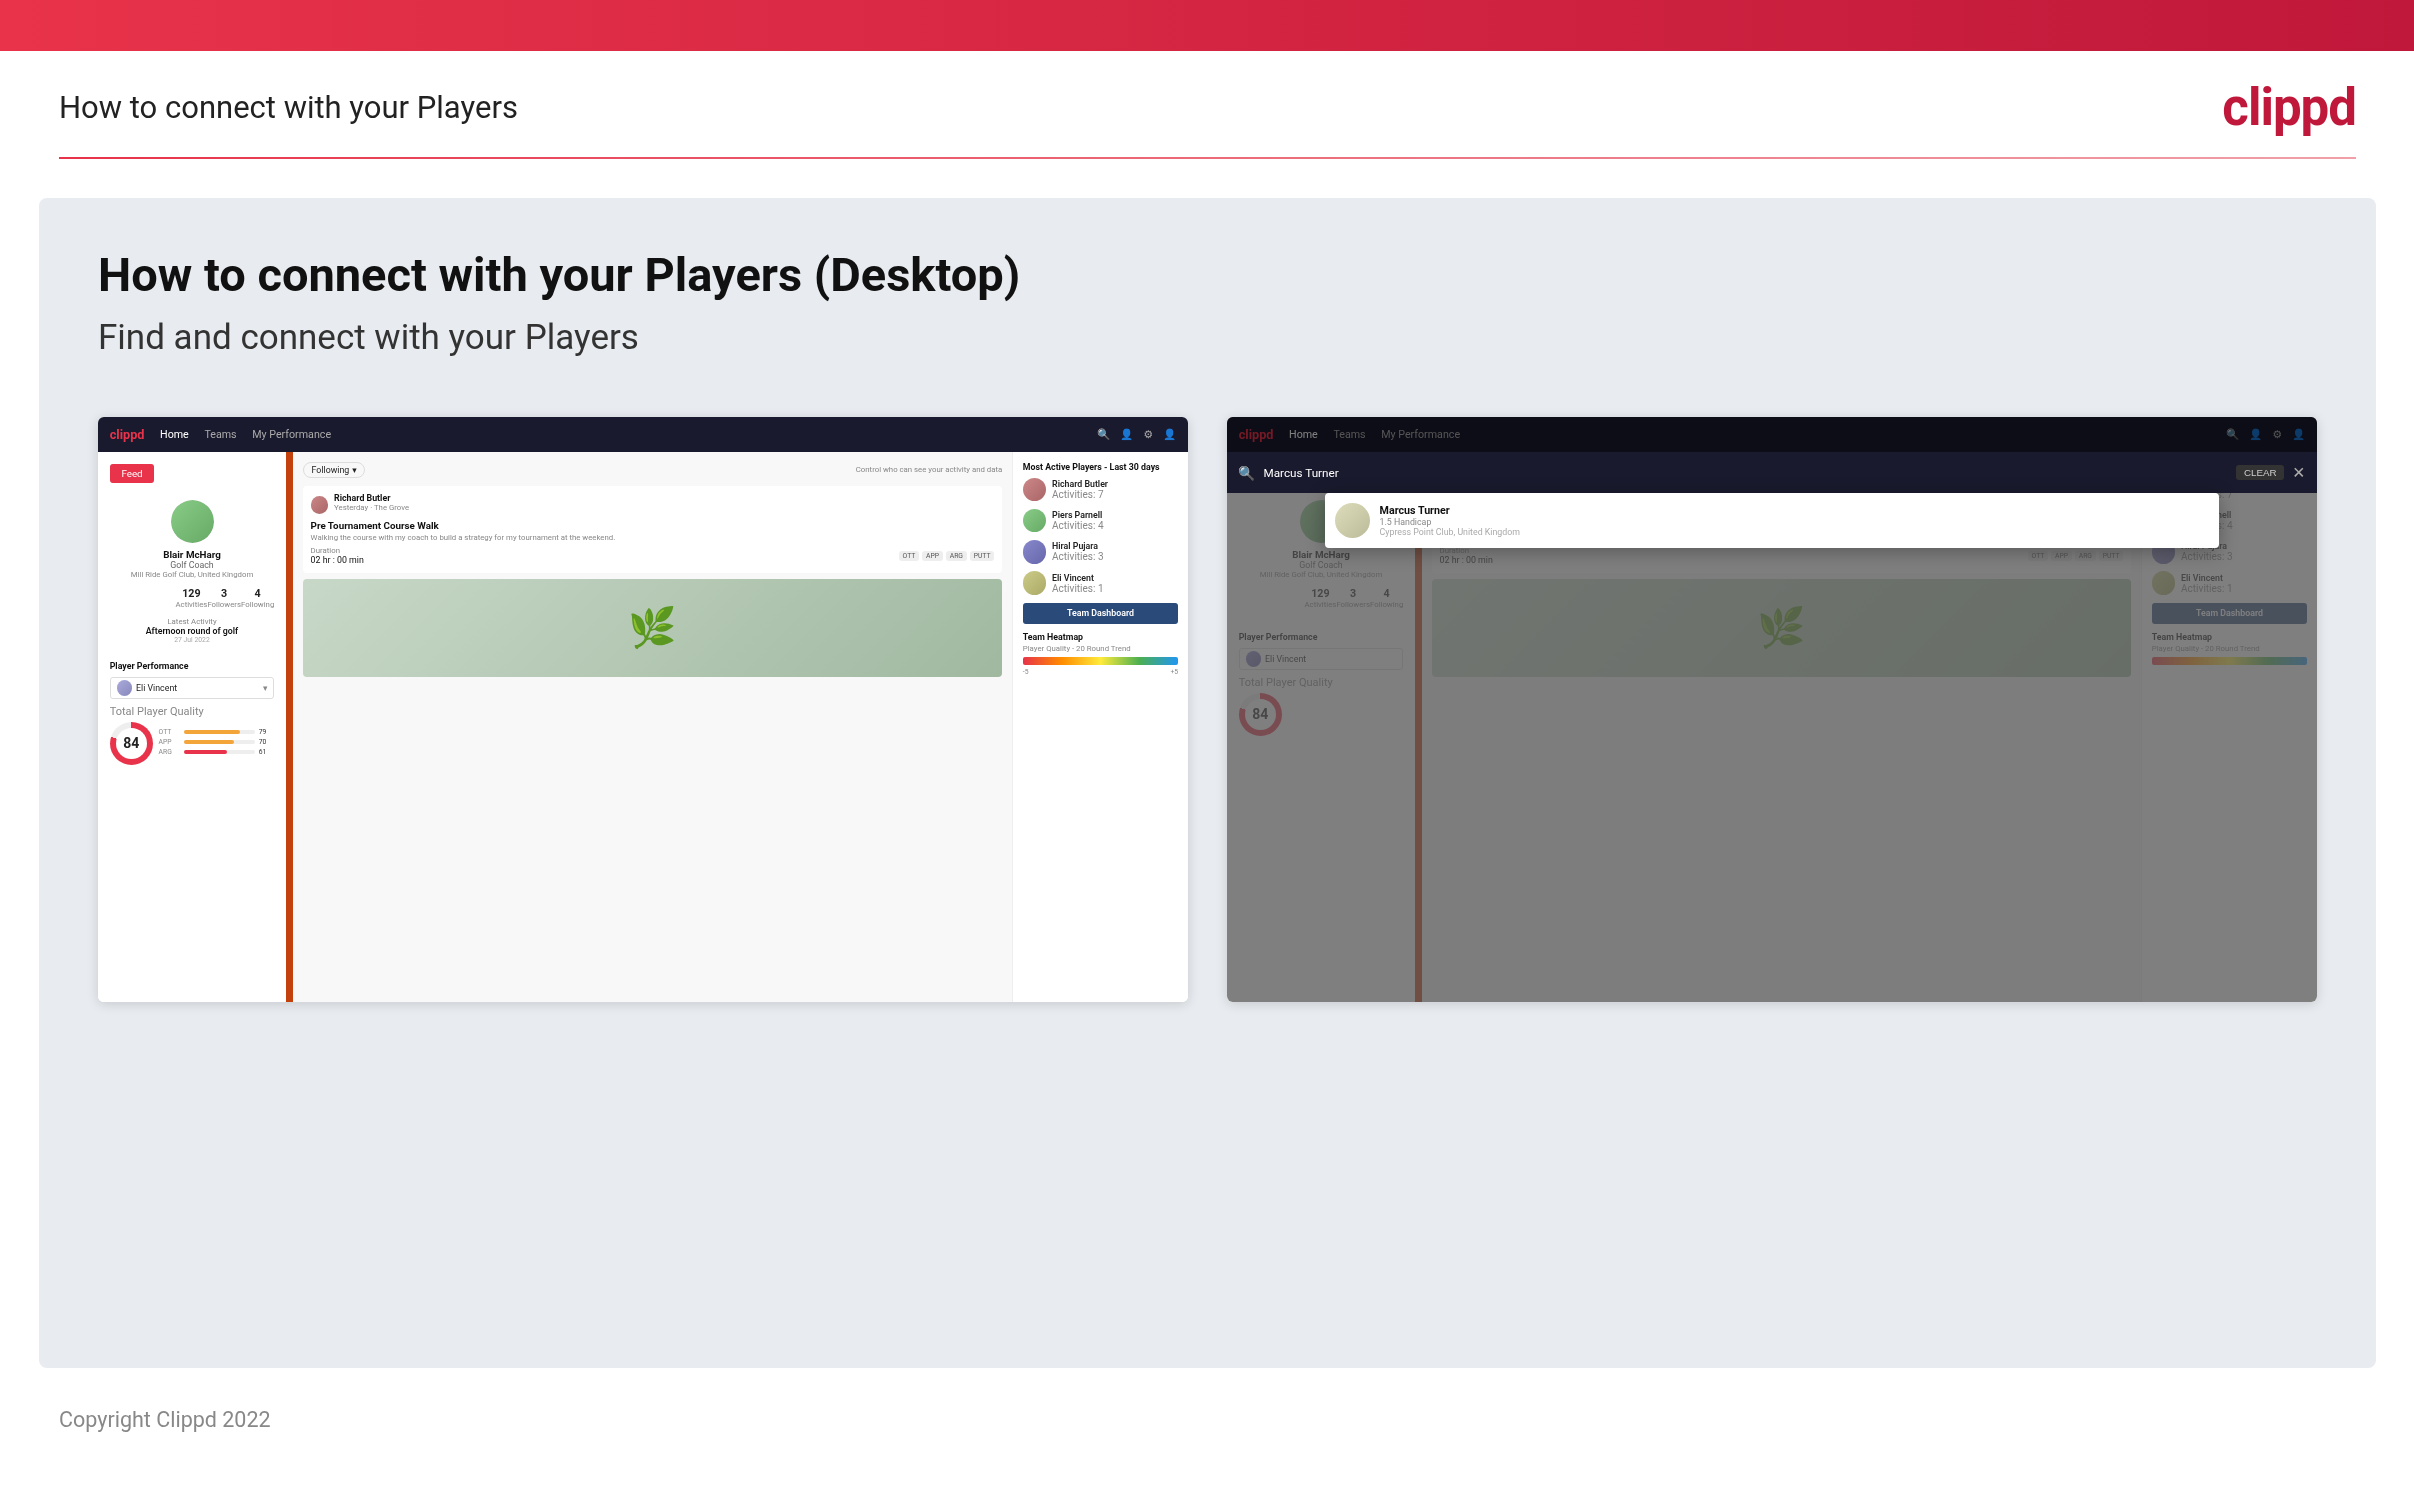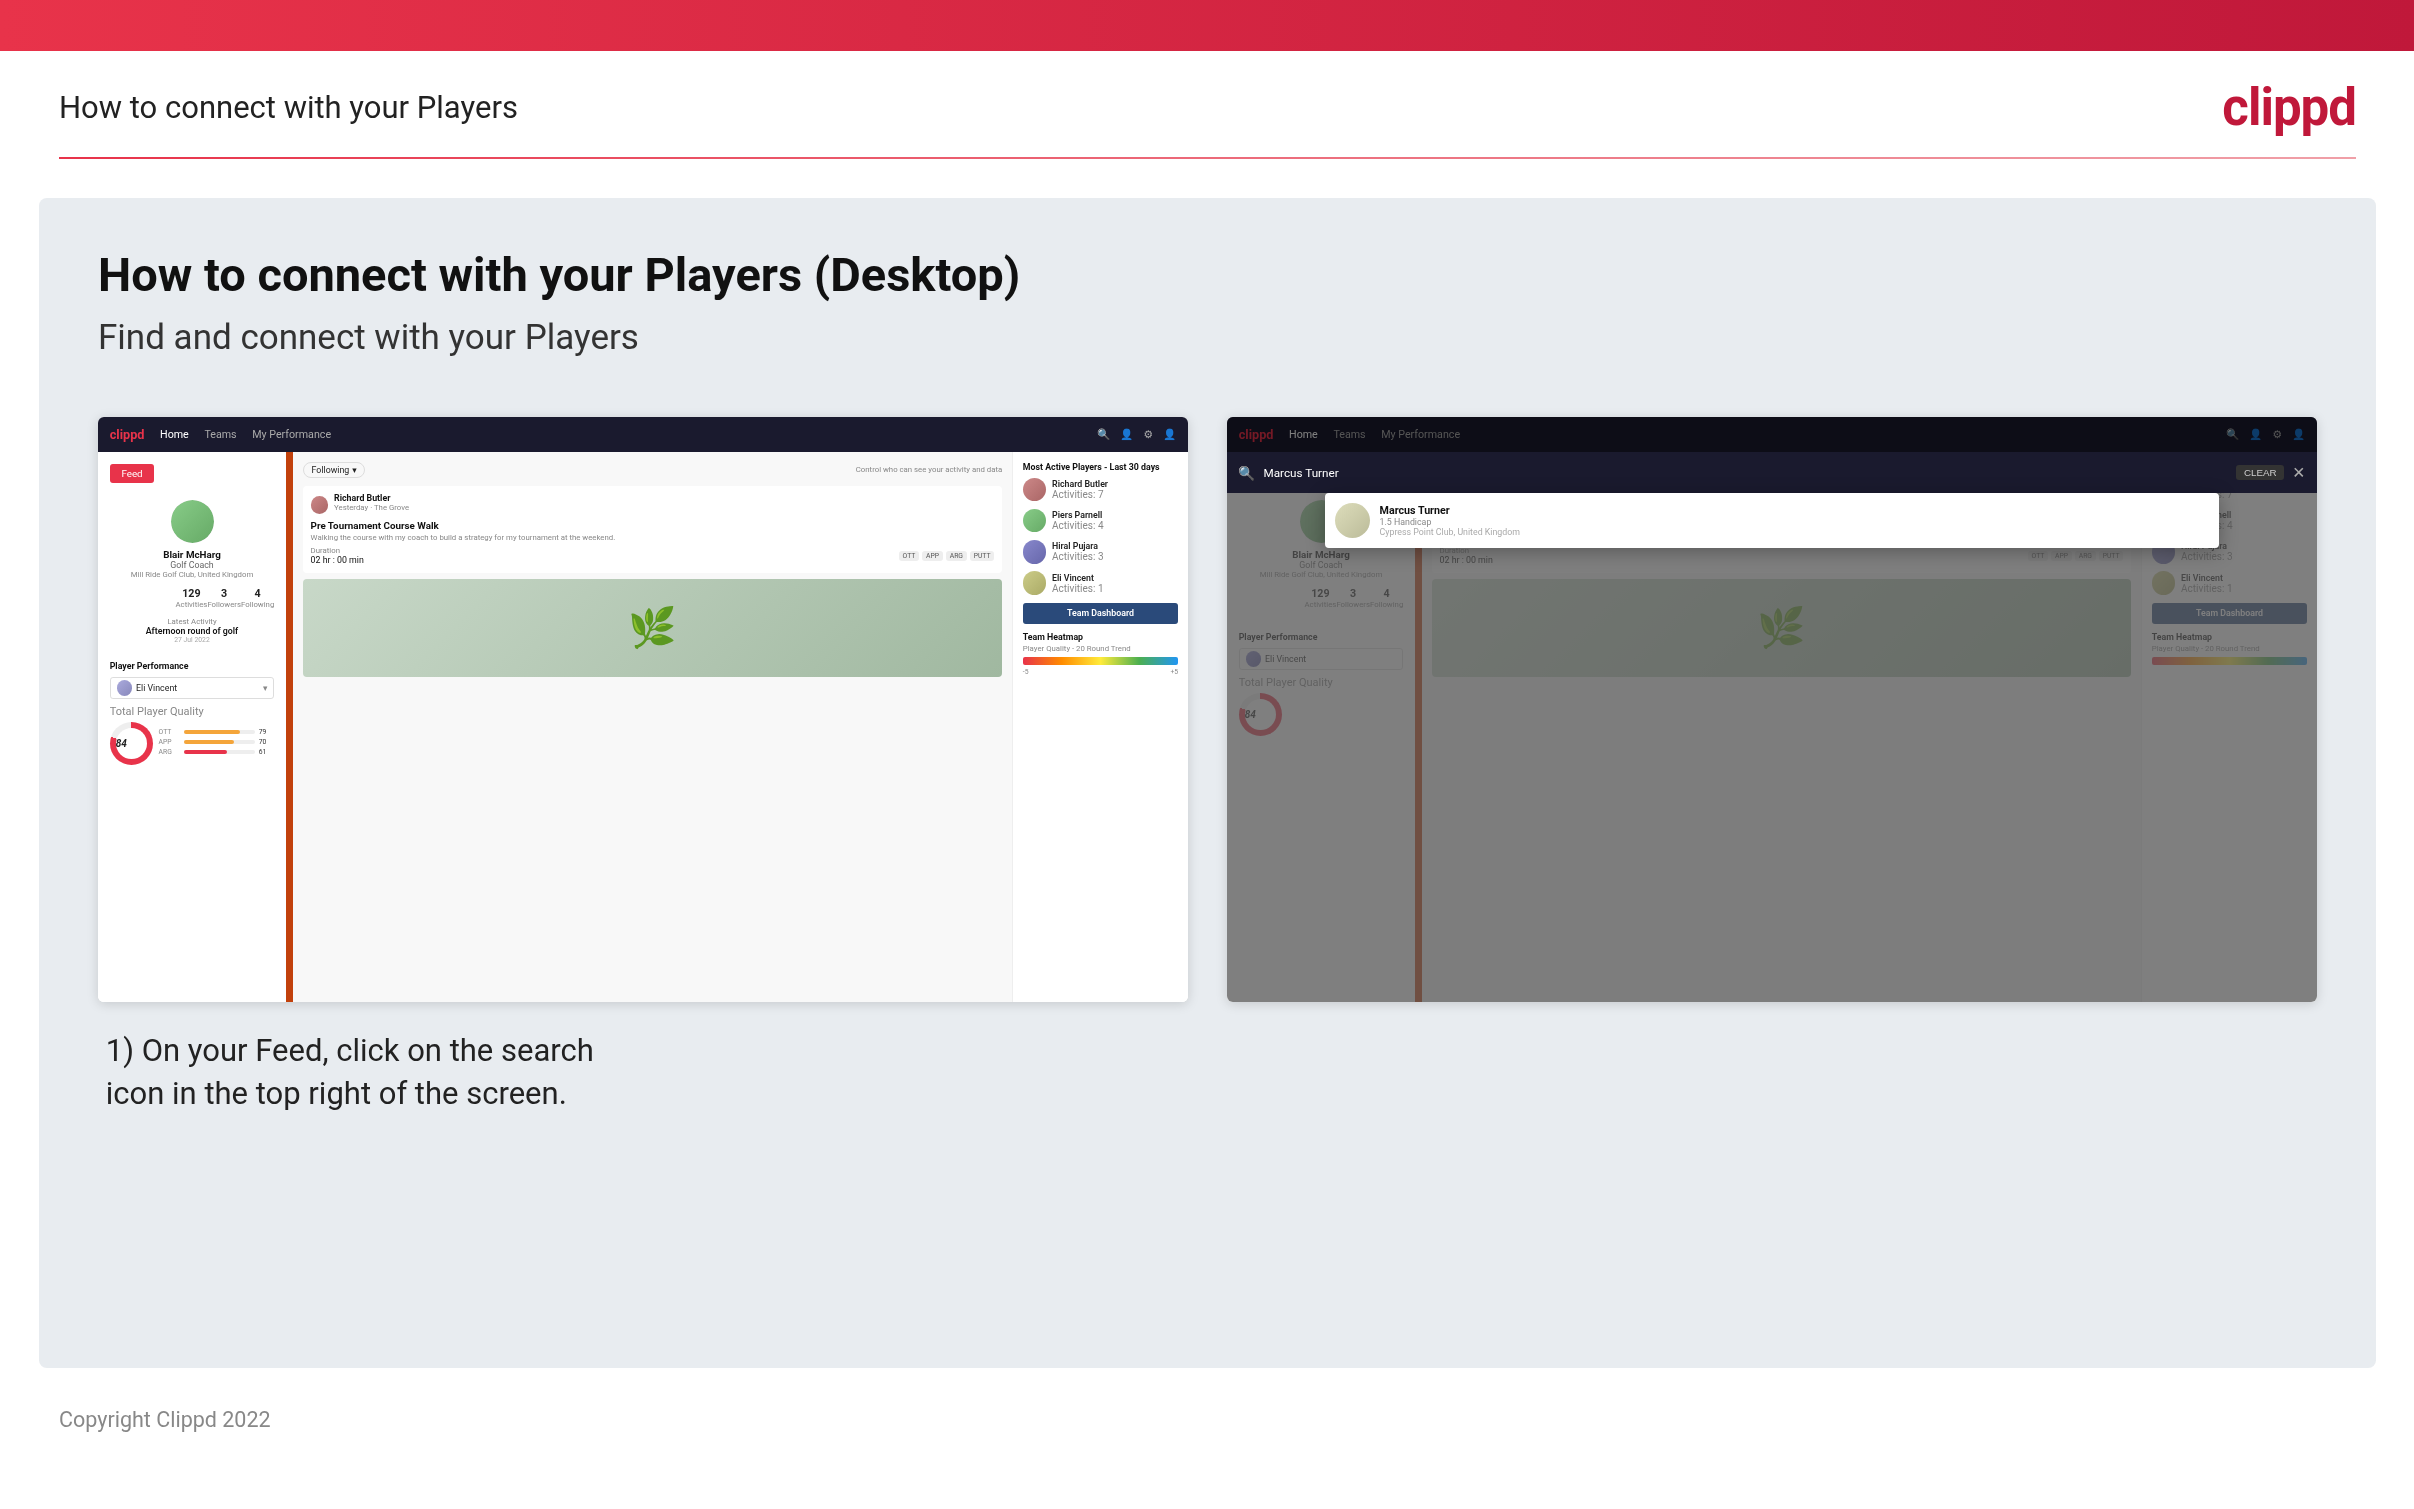--- a/index.html
+++ b/index.html
@@ -263,24 +263,23 @@
       font-size: 9.8px;
       position: relative;
     }
     .mock-gauge-inner {
       width: 31px;
       height: 31px;
       border-radius: 50%;
       background: #fff;
       display: flex;
       align-items: center;
-      justify-content: flex-start;
-      font-weight: 700;
-      font-size: 10px;
-      font-style: italic;
+      justify-content: center;
+      font-weight: 700;
+      font-size: 14px;
     }
 
     .mock-bars {
       flex: 1;
     }
     .mock-bar-row {
       display: flex;
       align-items: center;
       gap: 3.9px;
       margin-bottom: 2px;
@@ -752,21 +751,20 @@
               <div class="mock-heatmap-sub">Player Quality - 20 Round Trend</div>
               <div class="mock-heatmap-bar"></div>
               <div class="mock-heatmap-range">
                 <span>-5</span>
                 <span>+5</span>
               </div>
             </div>
           </div>
         </div>
       </div>
-      <div class="step-description">1) On your Feed, click on the search<br>icon in the top right of the screen.</div>
     </div>
 
     <div class="panel">
       <div class="screenshot-mockup" style="position:relative;">
         <div class="mock-app">
 
           <div class="mock-nav">
             <span class="mock-nav-logo">clippd</span>
             <span class="mock-nav-item active">Home</span>
             <span class="mock-nav-item">Teams</span>

